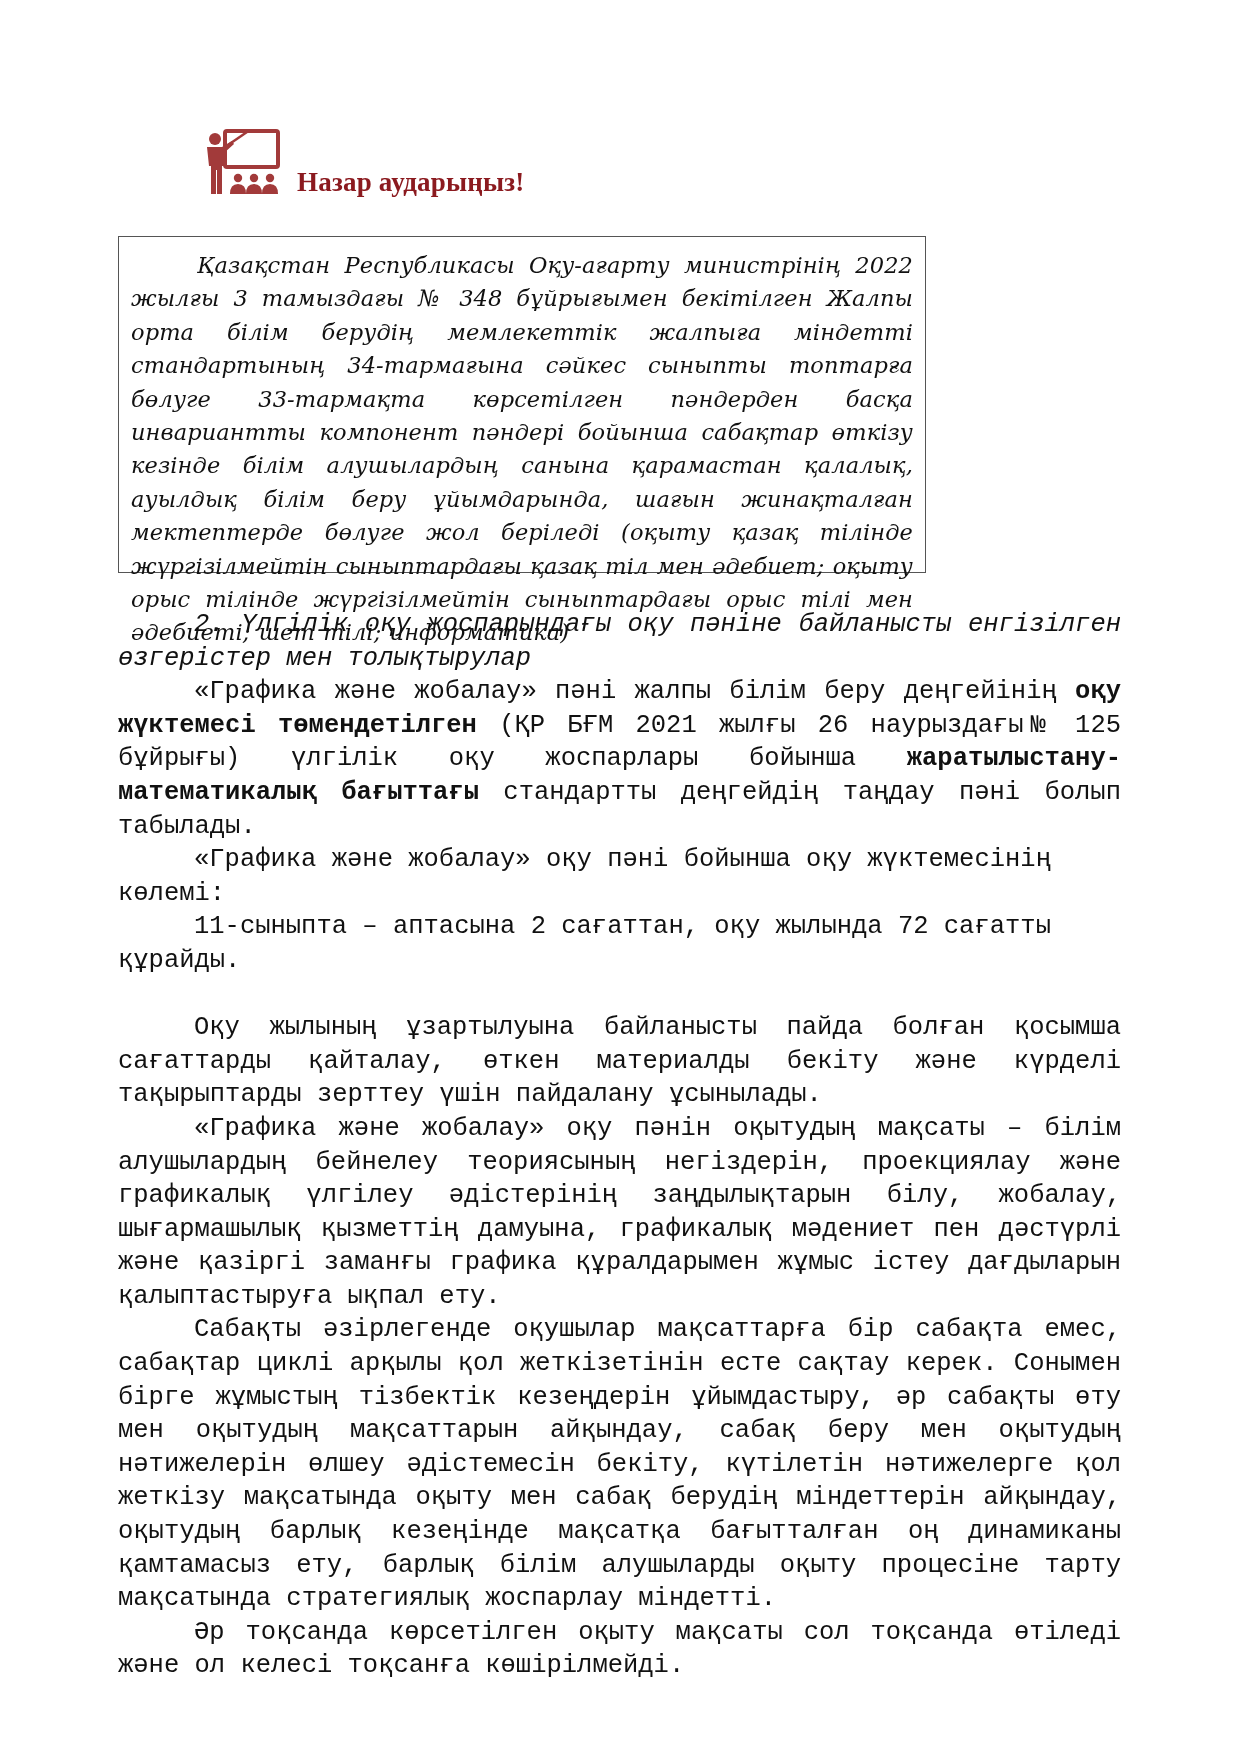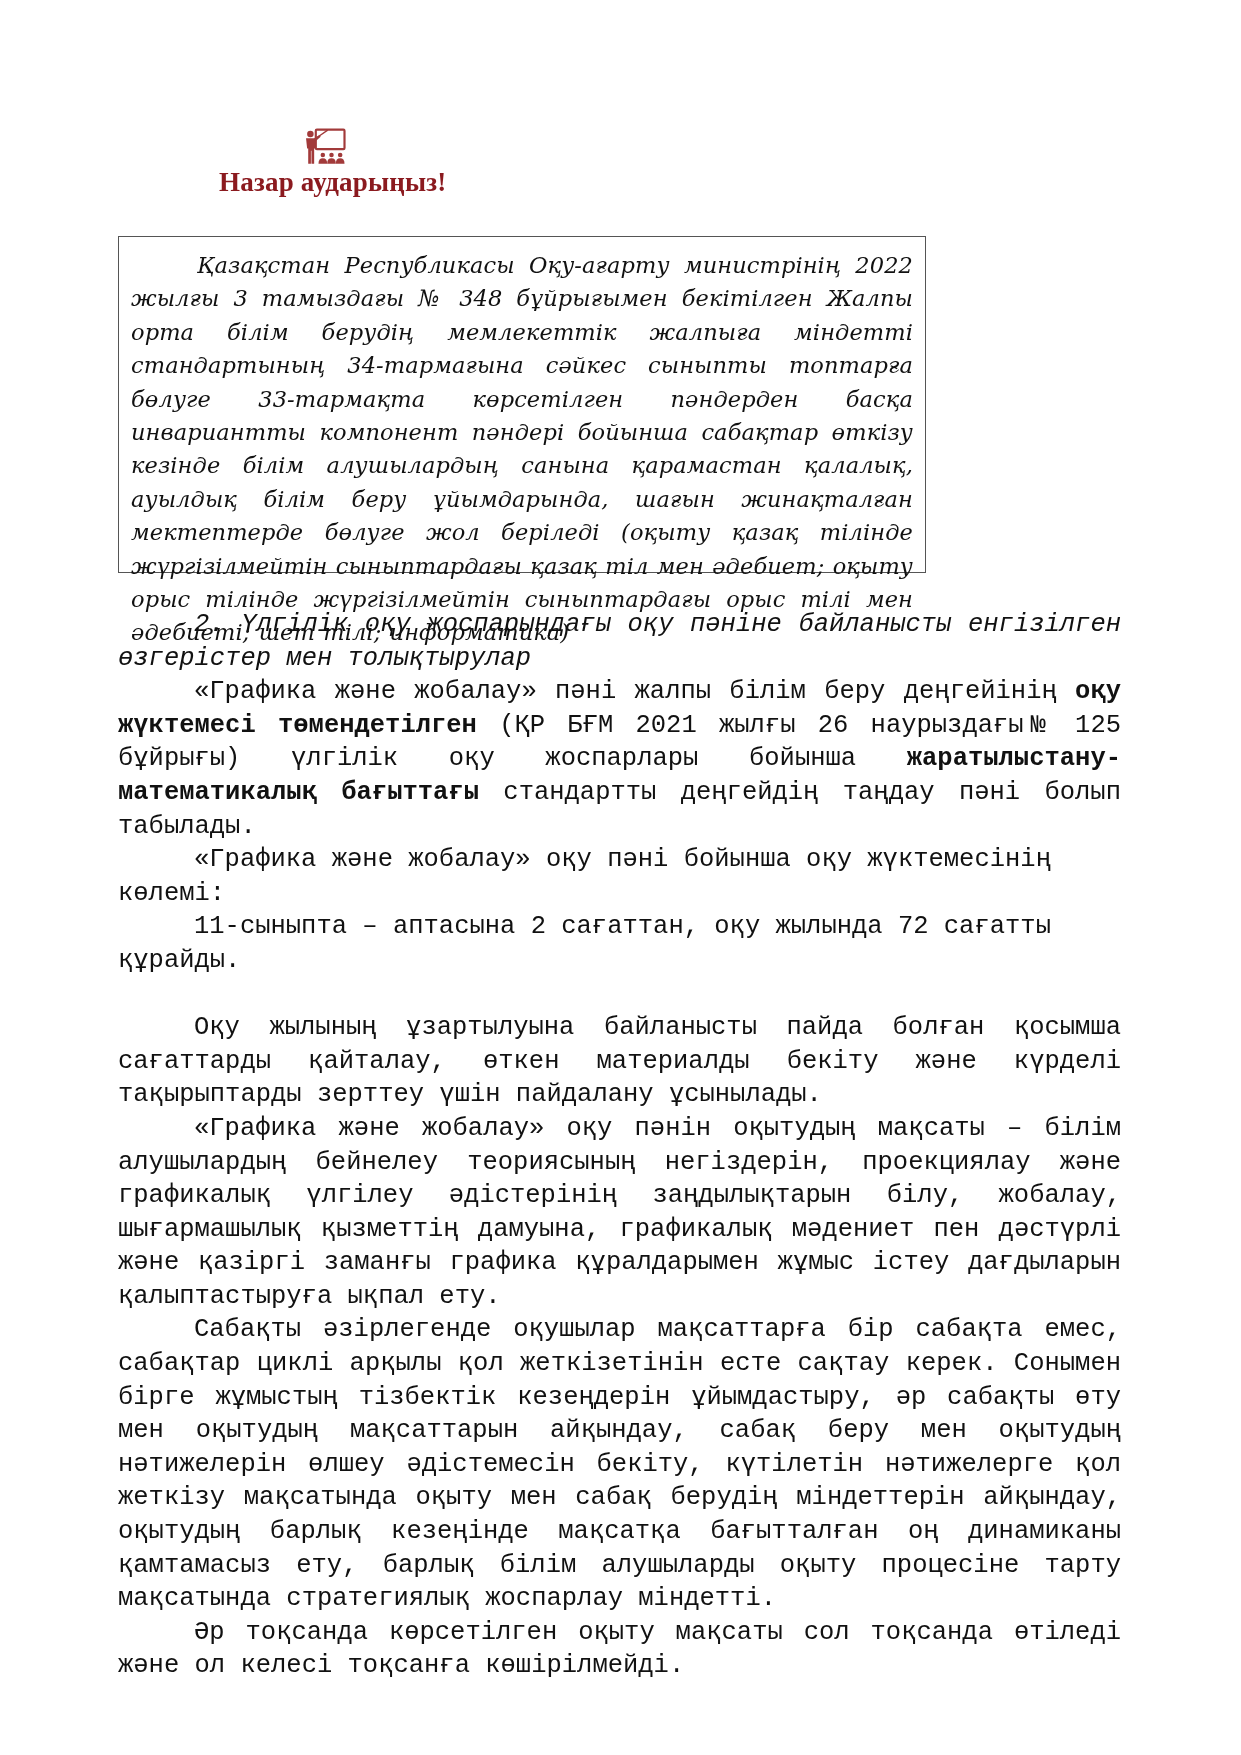--- a/index.html
+++ b/index.html
@@ -20,22 +20,21 @@
       left: 0; top: 0;
       width: 1241px; height: 1755px;
     }
     
     .notice-header {
       position: absolute;
       left: 203px;
       top: 128px;
       height: 72px;
       display: flex;
-      align-items: center;
-      flex-direction: column;
+      align-items: flex-end;
     }
     .notice-icon {
       width: 78px;
       height: 72px;
       display: block;
     }
     .notice-title {
       font-family: "Liberation Serif", "DejaVu Serif", serif;
       font-weight: bold;
       font-size: 27px;

